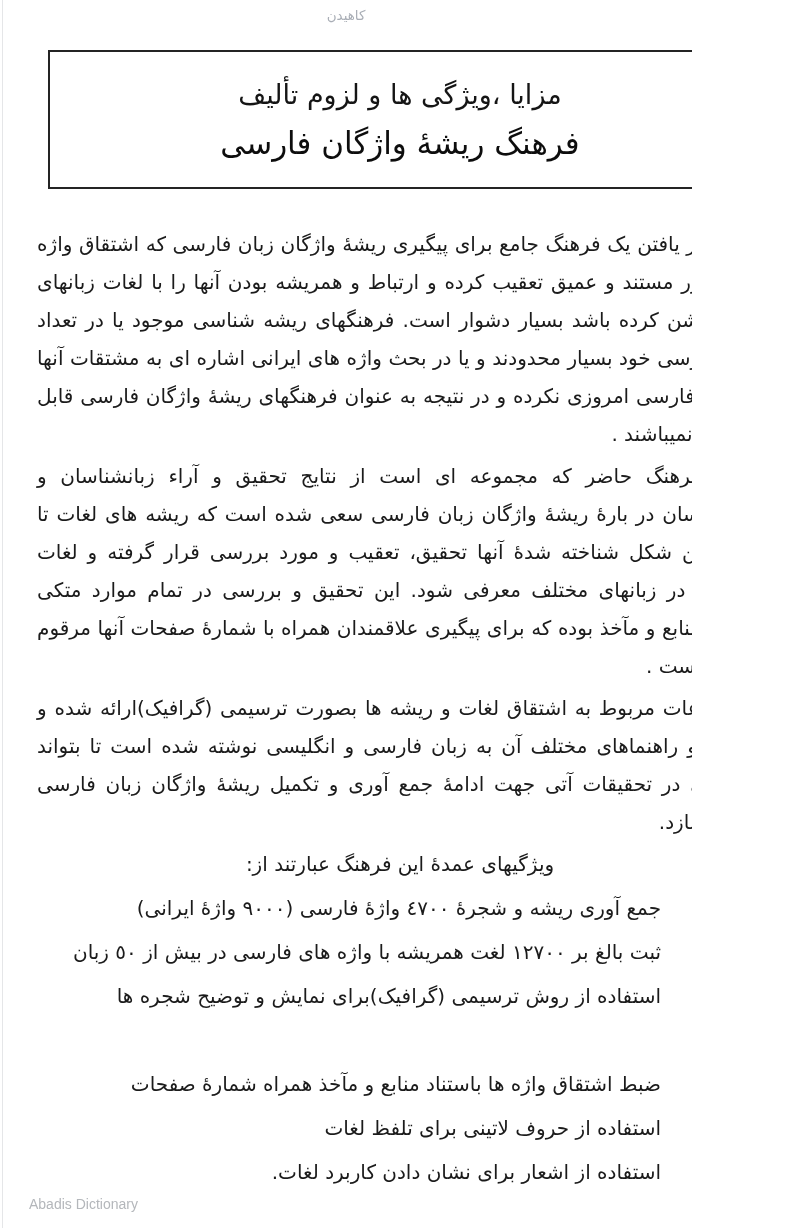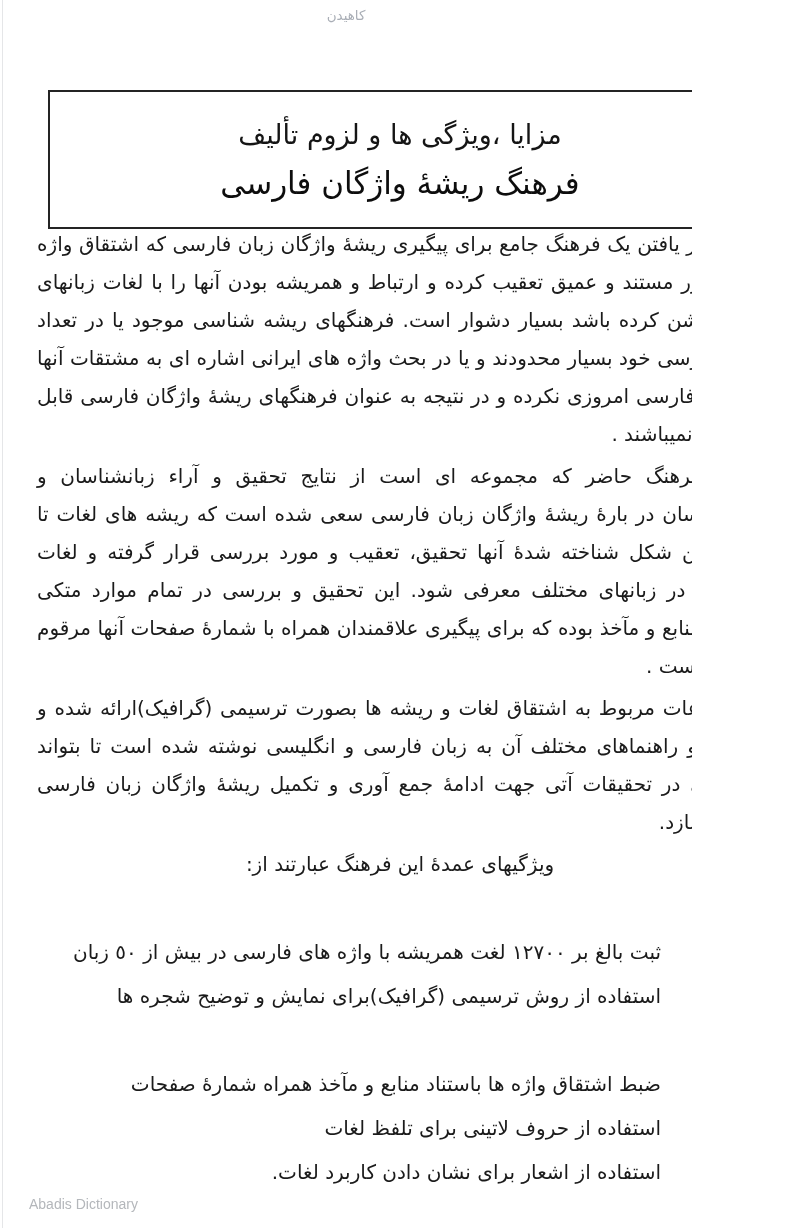--- a/index.html
+++ b/index.html
@@ -32,21 +32,20 @@
     left: 48px; top: 50px;
     width: 704px; height: 139px;
     border: 2px solid #242424;
     box-sizing: border-box;
     display: flex;
     flex-direction: column;
     justify-content: center;
     align-items: center;
     gap: 15px;
     direction: rtl;
-    margin-top: 40px;
   }
   .title-line1 {
     font-size: 27px;
     font-weight: normal;
     color: #151515;
   }
   .title-line2 {
     font-size: 31px;
     font-weight: normal;
     color: #0d0d0d;
@@ -112,20 +111,21 @@
   <div class="body-text">
 
     <p class="para">امروز یافتن یک فرهنگ جامع برای پیگیری ریشهٔ واژگان زبان فارسی که اشتقاق واژه هارا بطور مستند و عمیق تعقیب کرده و ارتباط و همریشه بودن آنها را با لغات زبانهای دیگر روشن کرده باشد بسیار دشوار است. فرهنگهای ریشه شناسی موجود یا در تعداد لغات فارسی خود بسیار محدودند و یا در بحث واژه های ایرانی اشاره ای به مشتقات آنها در زبان فارسی امروزی نکرده و در نتیجه به عنوان فرهنگهای ریشهٔ واژگان فارسی قابل استفاده نمیباشند .</p>
     <p class="para">در فرهنگ حاضر که مجموعه ای است از نتایج تحقیق و آراء زبانشناسان و ایرانشناسان در بارهٔ ریشهٔ واژگان زبان فارسی سعی شده است که ریشه های لغات تا قدیمیترین شکل شناخته شدهٔ آنها تحقیق، تعقیب و مورد بررسی قرار گرفته و لغات همریشه در زبانهای مختلف معرفی شود. این تحقیق و بررسی در تمام موارد متکی باستناد منابع و مآخذ بوده که برای پیگیری علاقمندان همراه با شمارهٔ صفحات آنها مرقوم گردیده است .</p>
     <p class="para">اطلاعات مربوط به اشتقاق لغات و ریشه ها بصورت ترسیمی (گرافیک)ارائه شده و مقالات و راهنماهای مختلف آن به زبان فارسی و انگلیسی نوشته شده است تا بتواند تسهیلاتی در تحقیقات آتی جهت ادامهٔ جمع آوری و تکمیل ریشهٔ واژگان زبان فارسی فراهم سازد.</p>
 
     <p class="para list-intro">ویژگیهای عمدهٔ این فرهنگ عبارتند از:</p>
 
     <div class="feat">
       <span class="num">١)</span>
+      <span class="txt">جمع آوری ریشه و شجرهٔ ٤٧٠٠ واژهٔ فارسی (٩٠٠٠ واژهٔ ایرانی)</span>
     </div>
     <div class="feat">
       <span class="num">٢)</span>
       <span class="txt">ثبت بالغ بر ١٢٧٠٠ لغت همریشه با واژه های فارسی در بیش از ٥٠ زبان</span>
     </div>
     <div class="feat">
       <span class="num">٣)</span>
       <span class="txt">استفاده از روش ترسیمی (گرافیک)برای نمایش و توضیح شجره ها</span>
     </div>
     <div class="feat">

